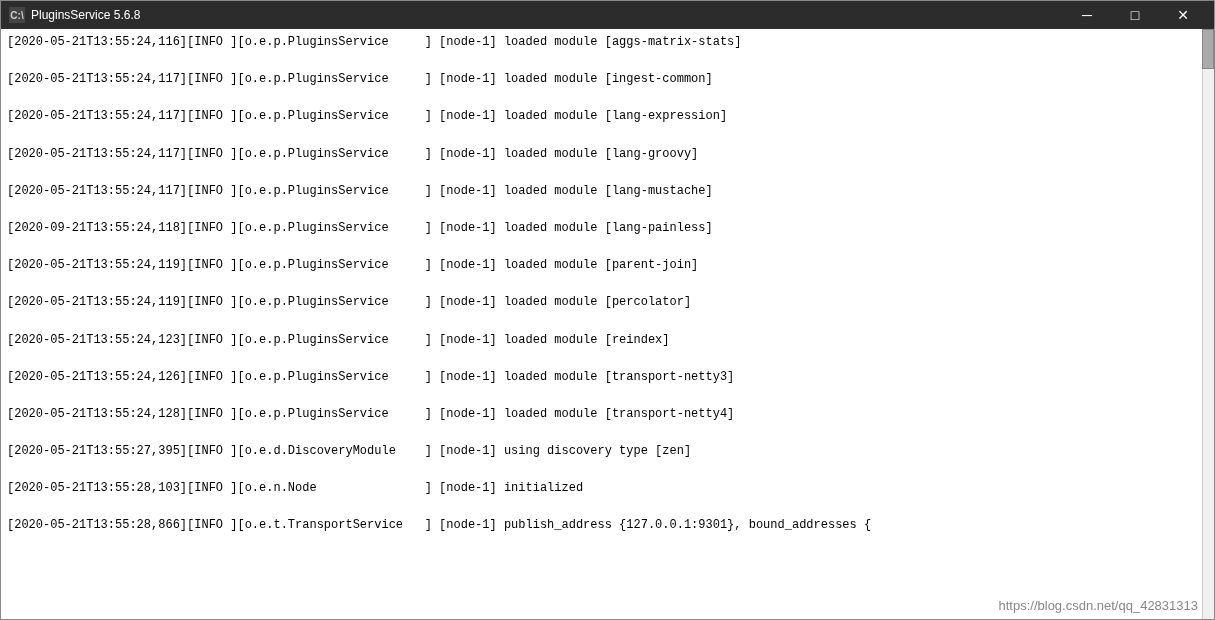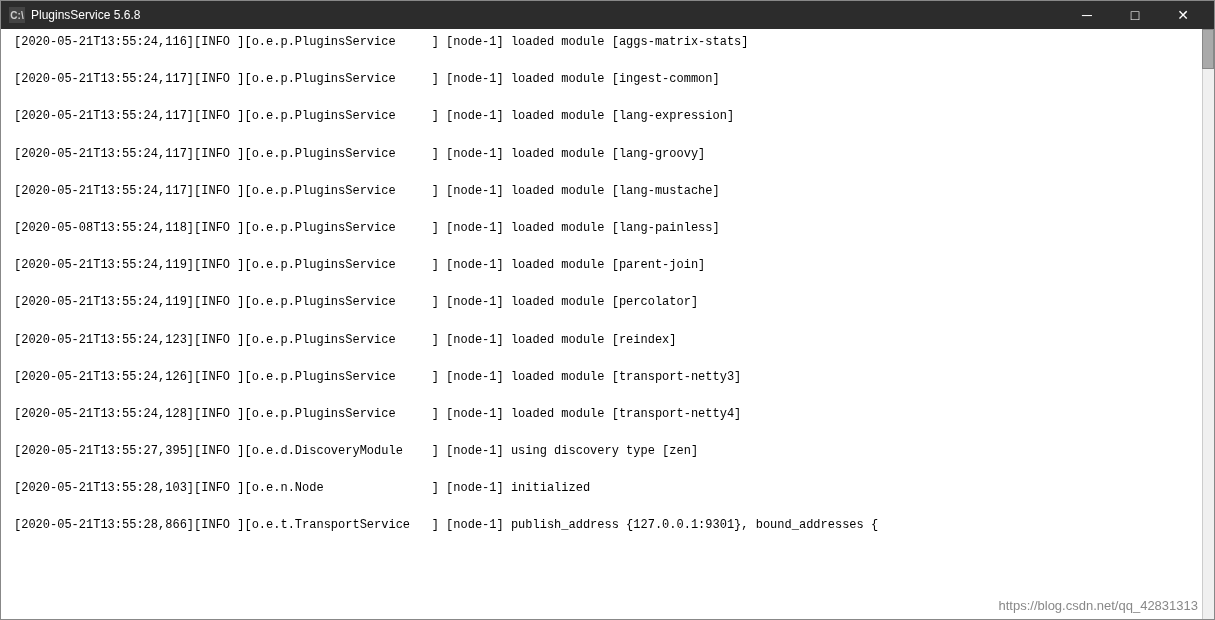--- a/index.html
+++ b/index.html
@@ -71,21 +71,20 @@
       justify-content: center;
       font-family: Arial, sans-serif;
     }
 
     .console-area {
       flex: 1;
       background: #fff;
       overflow: hidden;
       position: relative;
       display: flex;
-      padding-left: 7px;
     }
 
     .console-content {
       flex: 1;
       padding: 4px 6px;
       overflow: hidden;
       color: #000;
       font-family: 'Courier New', Courier, monospace;
       font-size: 12px;
       line-height: 1.55;
@@ -140,21 +139,21 @@
       <button class="title-bar-btn close">✕</button>
     </div>
   </div>
 
   <div class="console-area">
     <div class="console-content" id="console-output"><span class="log-line">[2020-05-21T13:55:24,116][INFO ][o.e.p.PluginsService     ] [node-1] loaded module [aggs-matrix-stats]</span>
 <span class="log-line">[2020-05-21T13:55:24,117][INFO ][o.e.p.PluginsService     ] [node-1] loaded module [ingest-common]</span>
 <span class="log-line">[2020-05-21T13:55:24,117][INFO ][o.e.p.PluginsService     ] [node-1] loaded module [lang-expression]</span>
 <span class="log-line">[2020-05-21T13:55:24,117][INFO ][o.e.p.PluginsService     ] [node-1] loaded module [lang-groovy]</span>
 <span class="log-line">[2020-05-21T13:55:24,117][INFO ][o.e.p.PluginsService     ] [node-1] loaded module [lang-mustache]</span>
-<span class="log-line">[2020-05-08T13:55:24,118][INFO ][o.e.p.PluginsService     ] [node-1] loaded module [lang-painless]</span>
+<span class="log-line">[2020-09-21T13:55:24,118][INFO ][o.e.p.PluginsService     ] [node-1] loaded module [lang-painless]</span>
 <span class="log-line">[2020-05-21T13:55:24,119][INFO ][o.e.p.PluginsService     ] [node-1] loaded module [parent-join]</span>
 <span class="log-line">[2020-05-21T13:55:24,119][INFO ][o.e.p.PluginsService     ] [node-1] loaded module [percolator]</span>
 <span class="log-line">[2020-05-21T13:55:24,123][INFO ][o.e.p.PluginsService     ] [node-1] loaded module [reindex]</span>
 <span class="log-line">[2020-05-21T13:55:24,126][INFO ][o.e.p.PluginsService     ] [node-1] loaded module [transport-netty3]</span>
 <span class="log-line">[2020-05-21T13:55:24,128][INFO ][o.e.p.PluginsService     ] [node-1] loaded module [transport-netty4]</span>
 <span class="log-line">[2020-05-21T13:55:27,395][INFO ][o.e.d.DiscoveryModule    ] [node-1] using discovery type [zen]</span>
 <span class="log-line">[2020-05-21T13:55:28,103][INFO ][o.e.n.Node               ] [node-1] initialized</span>
 <span class="log-line">[2020-05-21T13:55:28,866][INFO ][o.e.t.TransportService   ] [node-1] publish_address {127.0.0.1:9301}, bound_addresses {</span>
 
 

